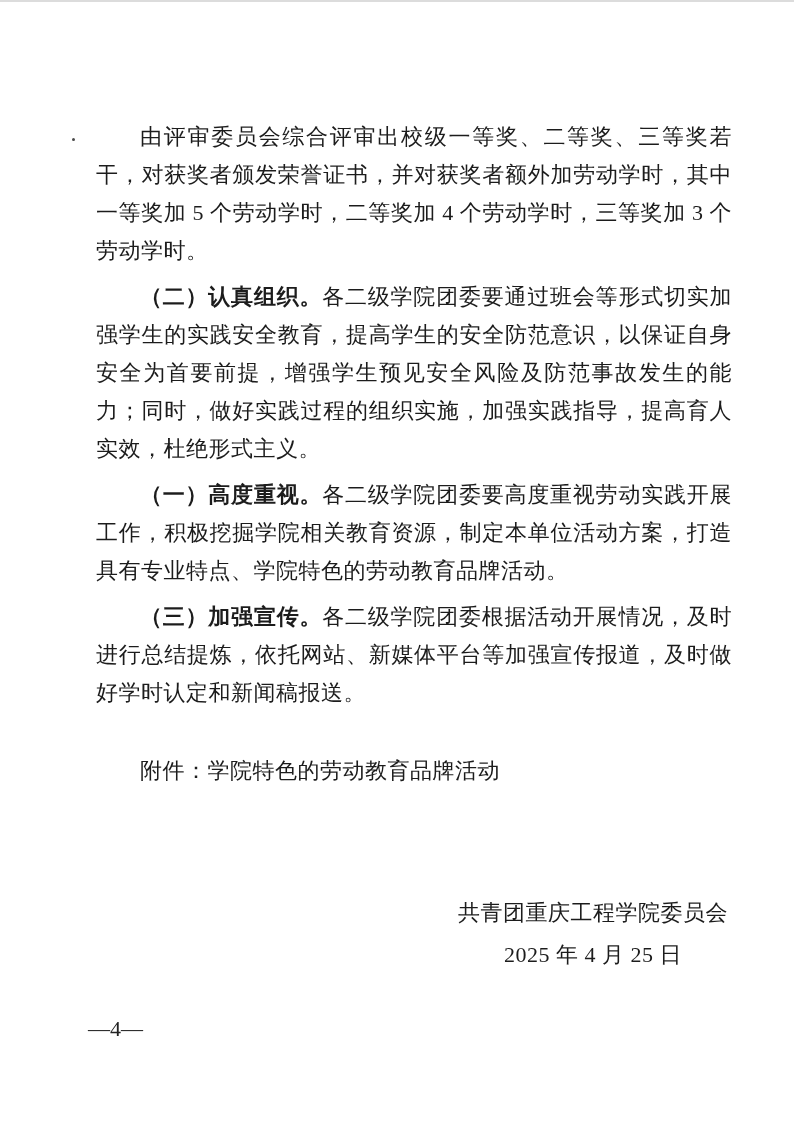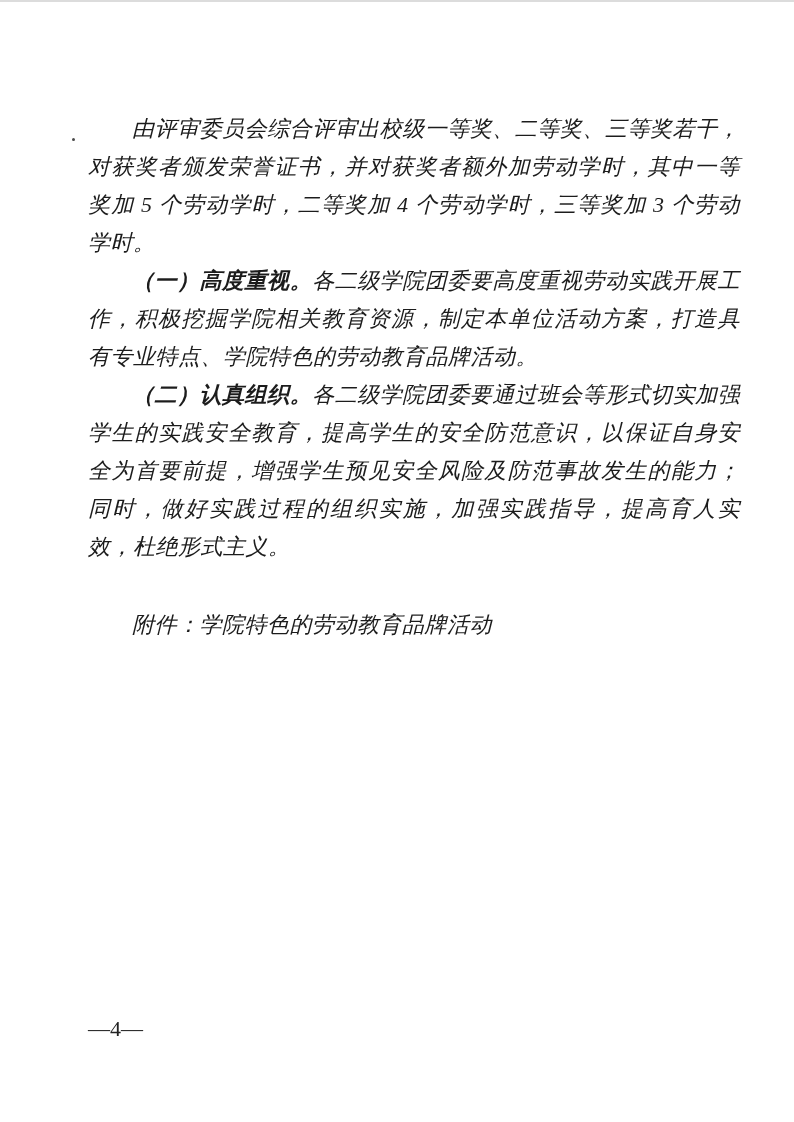--- a/index.html
+++ b/index.html
@@ -33,23 +33,22 @@
     position: absolute;
     left: 88px;
     top: 110px;
     width: 652px;
     font-size: 22px;
     line-height: 38px;
     text-align: justify;
     letter-spacing: 0.5px;
   }
   .content p {
-    margin: 0;
+    margin: 8px;
     text-indent: 2em;
-    font-style: italic;
   }
   .section-heading {
     font-weight: bold;
   }
   .lead {
     font-weight: bold;
   }
   .attachment {
     margin-top: 40px !important;
   }
@@ -83,25 +82,30 @@
 
   <div class="scan-edge"></div>
 
   <div class="stray-dot"></div>
 
   <div class="content">
 
     <p>由评审委员会综合评审出校级一等奖、二等奖、三等奖若干，对获奖者颁发荣誉证书，并对获奖者额外加劳动学时，其中一等奖加 5 个劳动学时，二等奖加 4 个劳动学时，三等奖加 3 个劳动学时。</p>
 
 
+    <p><span class="lead">（二）认真组织。</span><span>各二级学院团委要通过班会等形式切实加强学生的实践安全教育，提高学生的安全防范意识，以保证自身安全为首要前提，增强学生预见安全风险及防范事故发生的能力；同时，做好实践过程的组织实施，加强实践指导，提高育人实效，杜绝形式主义。</span></p>
+
     <p><span class="lead">（一）高度重视。</span><span>各二级学院团委要高度重视劳动实践开展工作，积极挖掘学院相关教育资源，制定本单位活动方案，打造具有专业特点、学院特色的劳动教育品牌活动。</span></p>
 
-    <p><span class="lead">（二）认真组织。</span><span>各二级学院团委要通过班会等形式切实加强学生的实践安全教育，提高学生的安全防范意识，以保证自身安全为首要前提，增强学生预见安全风险及防范事故发生的能力；同时，做好实践过程的组织实施，加强实践指导，提高育人实效，杜绝形式主义。</span></p>
-
+    <p><span class="lead">（三）加强宣传。</span><span>各二级学院团委根据活动开展情况，及时进行总结提炼，依托网站、新媒体平台等加强宣传报道，及时做好学时认定和新闻稿报送。</span></p>
 
     <p class="attachment">附件：学院特色的劳动教育品牌活动</p>
 
+    <div class="signature-block">
+      <div class="signature-name">共青团重庆工程学院委员会</div>
+      <div class="signature-date">2025 年 4 月 25 日</div>
+    </div>
 
   </div>
 
   <div class="footer-page-number">—4—</div>
 
 </div>
 
 </body></html>

